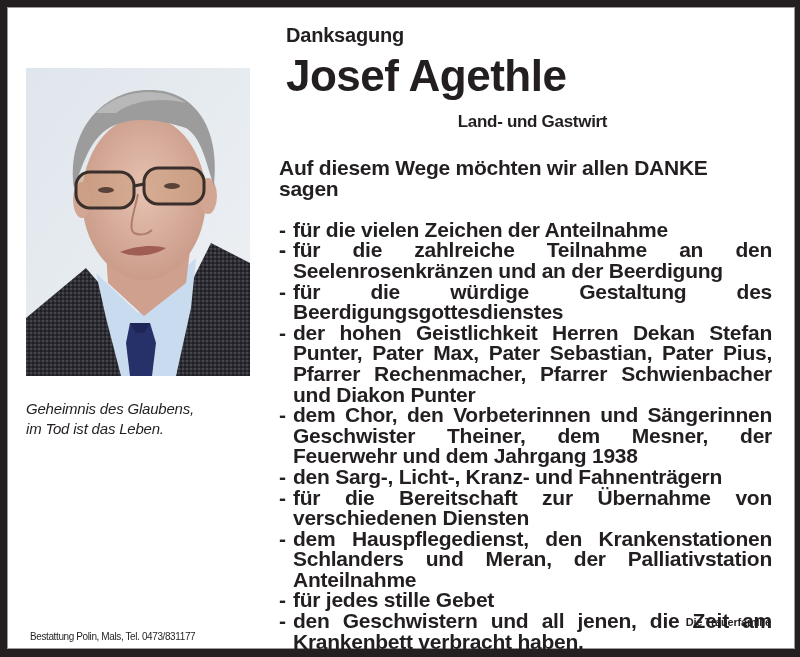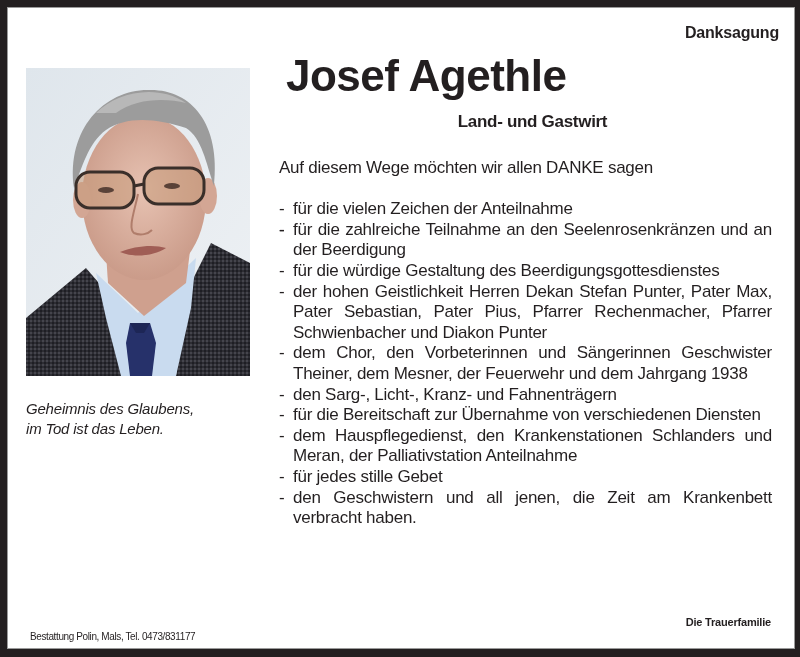--- a/index.html
+++ b/index.html
@@ -12,21 +12,21 @@
   .card {
     position: absolute;
     left: 7px; top: 7px;
     width: 788px; height: 642px;
     background: #ffffff;
     border: 1px solid #9a9a9a;
     box-sizing: border-box;
   }
   .heading {
     position: absolute; left: 278px; width: 493px; top: 16px;
-    text-align: right; font-weight: bold; font-size: 16px;
+    text-align: left; font-weight: bold; font-size: 20px;
     letter-spacing: -0.2px;
   }
   .name {
     position: absolute; left: 278px; width: 493px; top: 36px;
     font-weight: bold; font-size: 44px;
     letter-spacing: -0.5px; line-height: 64px;
   }
   .occupation {
     position: absolute; left: 278px; width: 493px; top: 104px;
     text-align: center; font-weight: bold; font-size: 17px;
@@ -43,21 +43,21 @@
     position: absolute; left: 18px; width: 224px; top: 391px;
     font-style: italic; font-size: 15px; line-height: 20px;
     letter-spacing: -0.2px;
   }
   .funeral-home {
     position: absolute; left: 22px; top: 622px;
     font-size: 10.5px; letter-spacing: -0.4px; transform: scaleX(0.95); transform-origin: left;
   }
   .body-text {
     position: absolute; left: 271px; top: 150px; width: 493px;
-    font-size: 17px; line-height: 20.6px; letter-spacing: -0.25px;
+    font-size: 21px; line-height: 20.6px; letter-spacing: -0.25px; font-weight: bold;
   }
   .intro { margin: 0 0 20.6px 0; }
   .thanks-list { list-style: none; margin: 0; padding: 0; }
   .thanks-list li {
     position: relative; padding-left: 14px; text-align: justify;
     text-align-last: left;
   }
   .thanks-list li .dash { position: absolute; left: 0; top: 0; }
   .signature {
     position: absolute; right: 23px; top: 608px;

